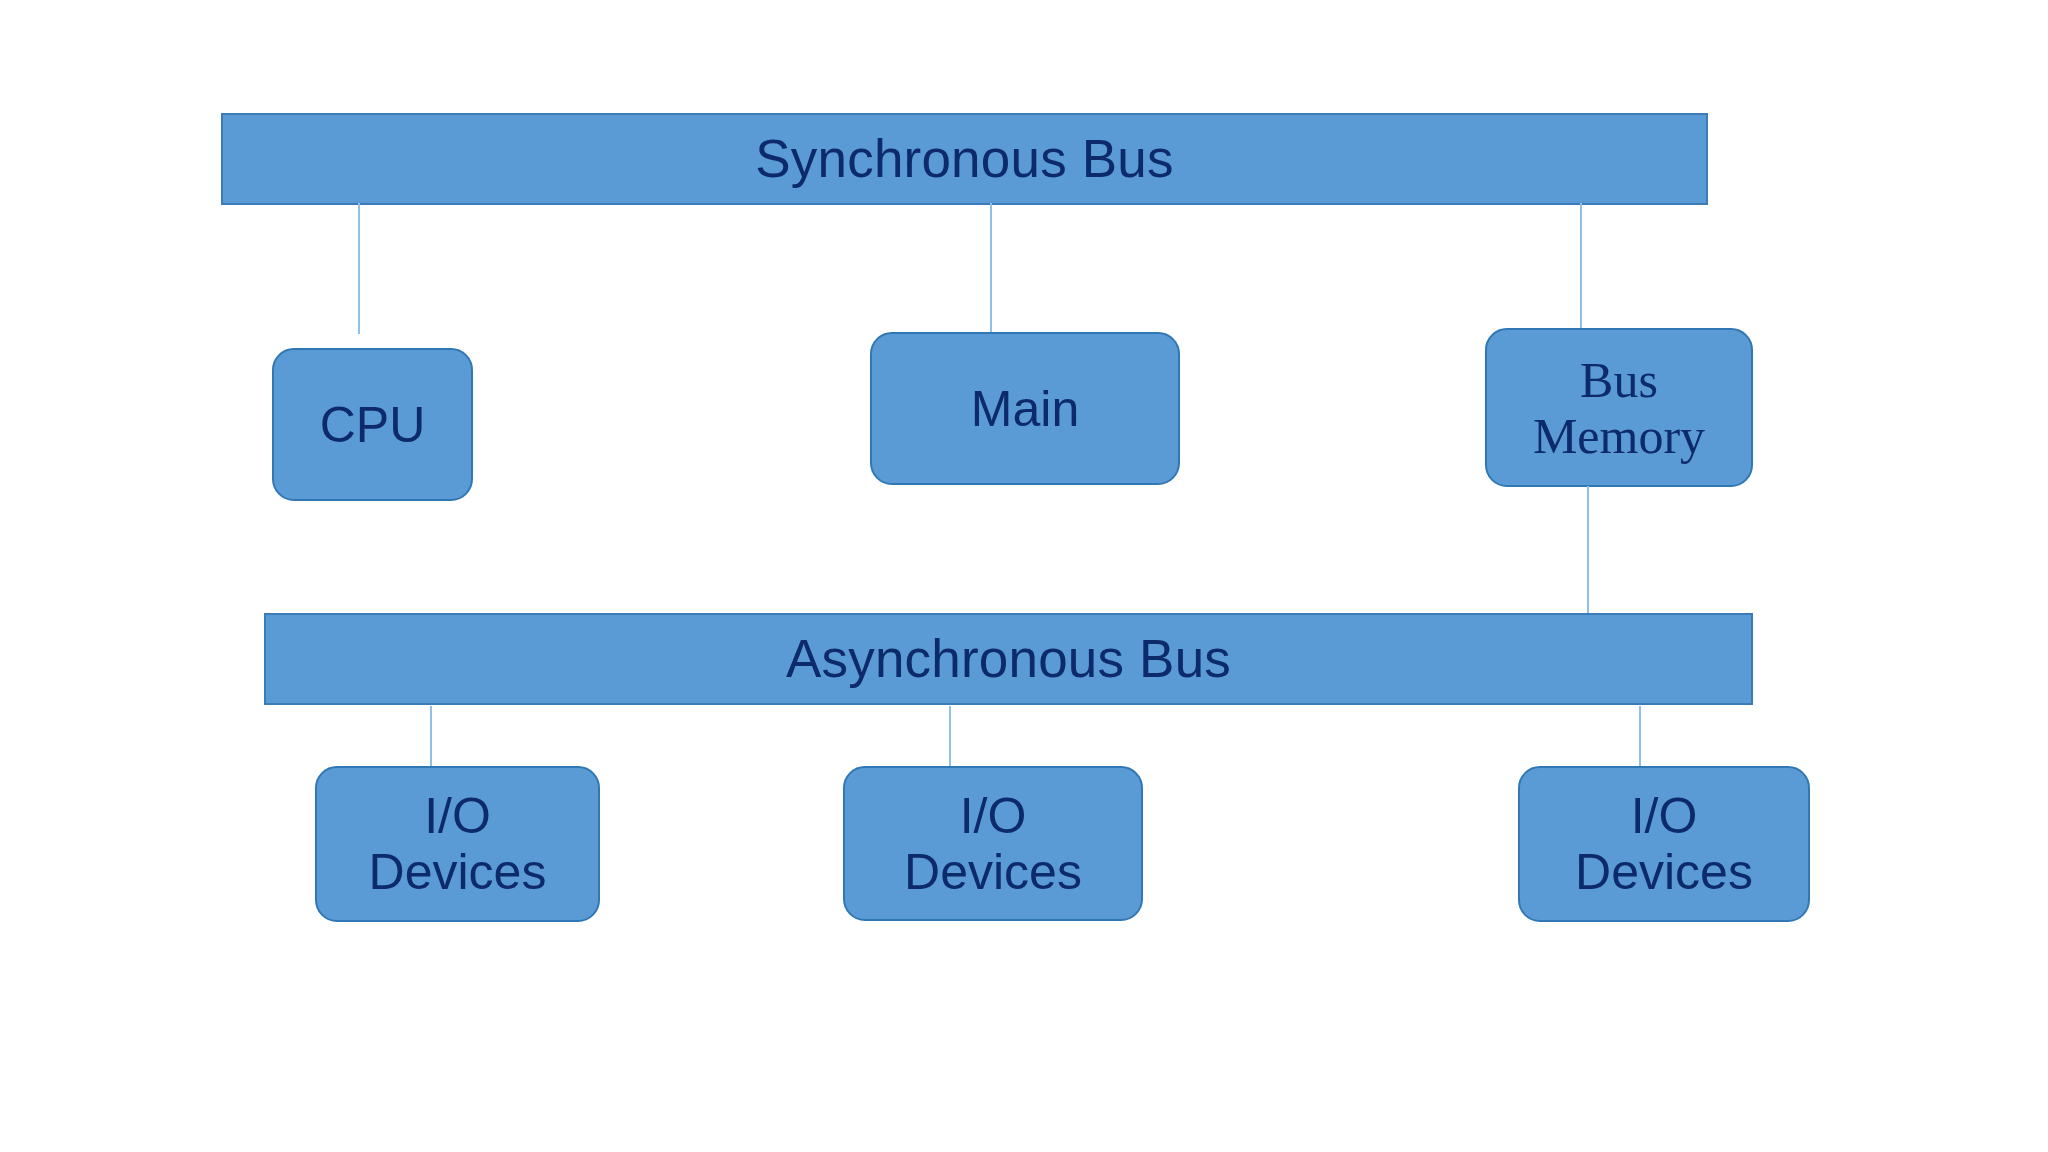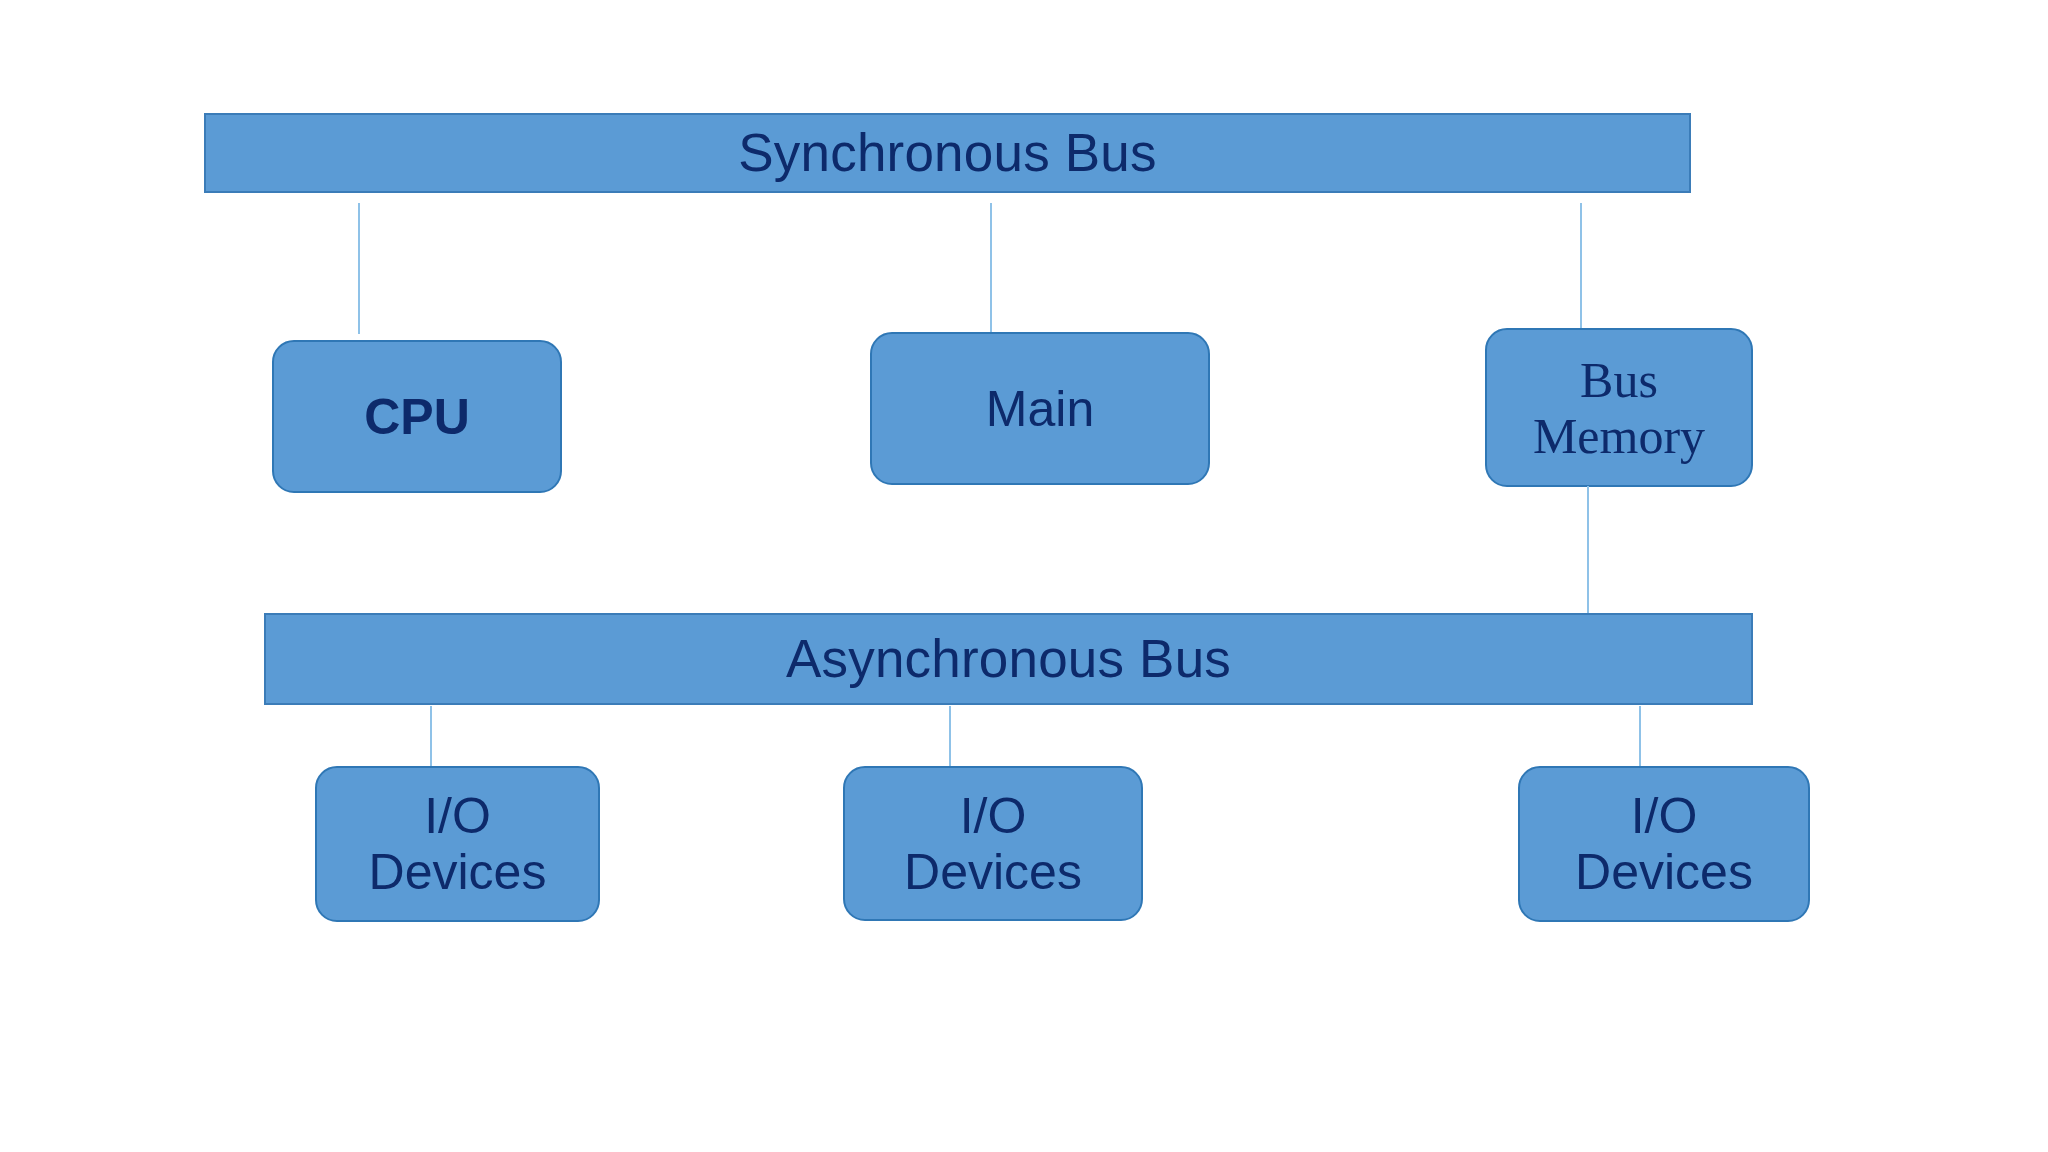--- a/index.html
+++ b/index.html
@@ -50,33 +50,33 @@
   }
   .node-box .line2 {
     display: block;
   }
   .connector {
     position: absolute;
     background: #8fc2e8;
     width: 2px;
   }
   #canvas .sync-bar {
-    left: 204px;
+    left: 221px;
     top: 113px;
     width: 1487px;
-    height: 80px;
+    height: 92px;
   }
   #canvas .async-bar {
     left: 264px;
     top: 613px;
     width: 1489px;
     height: 92px;
   }
-  .node-cpu  { left: 272px;  top: 340px; width: 290px; height: 153px; font-weight: bold; }
-  .node-mem  { left: 870px;  top: 332px; width: 340px; height: 153px; }
+  .node-cpu  { left: 272px;  top: 348px; width: 201px; height: 153px; }
+  .node-mem  { left: 870px;  top: 332px; width: 310px; height: 153px; }
   .node-adap { left: 1485px; top: 328px; width: 268px; height: 159px; font-family: Liberation Serif, serif; }
   .node-io1  { left: 315px;  top: 766px; width: 285px; height: 156px; }
   .node-io2  { left: 843px;  top: 766px; width: 300px; height: 155px; }
   .node-io3  { left: 1518px; top: 766px; width: 292px; height: 156px; }
 
   .conn-cpu  { left: 358px;  top: 203px; height: 131px; }
   .conn-mem  { left: 990px;  top: 203px; height: 131px; }
   .conn-adap { left: 1580px; top: 203px; height: 127px; }
   .conn-adap-down { left: 1587px; top: 486px; height: 128px; }
   .conn-io1  { left: 430px;  top: 706px; height: 62px; }

